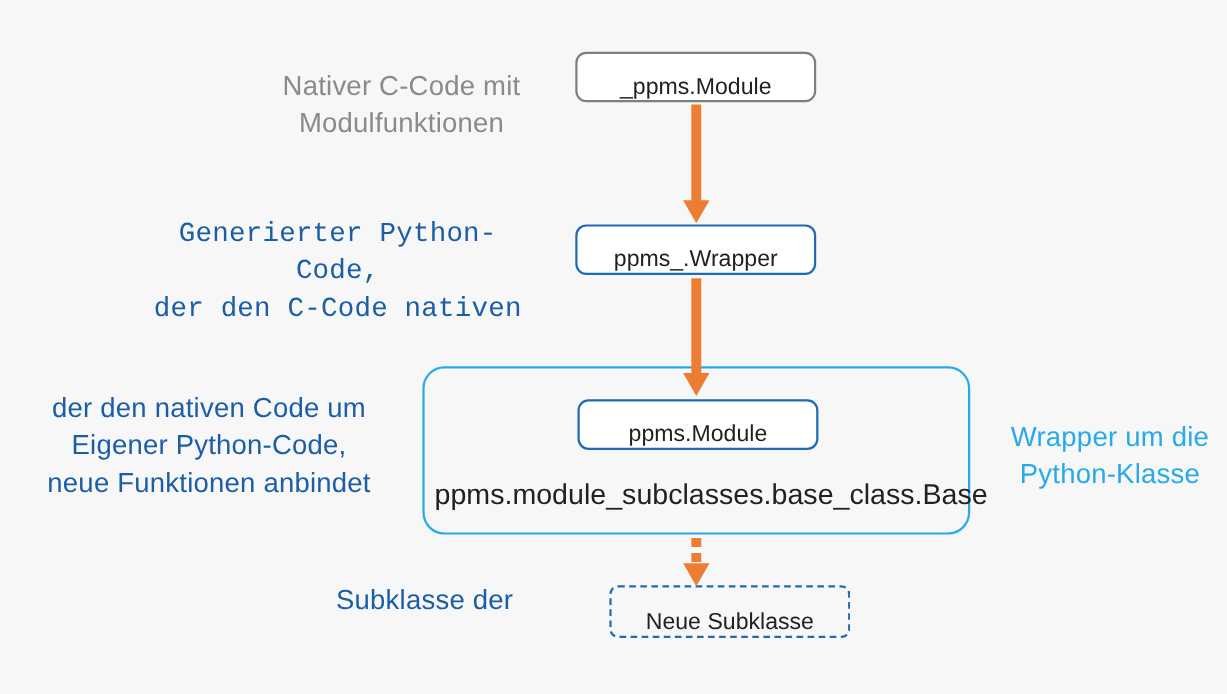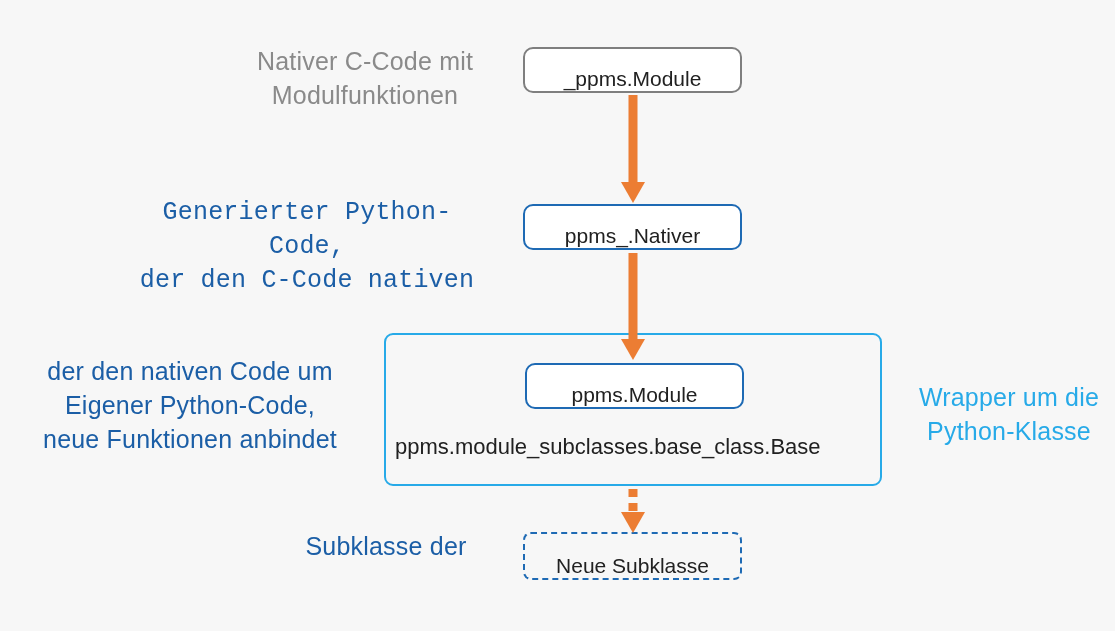--- a/index.html
+++ b/index.html
@@ -17,21 +17,21 @@
     background: var(--bg, #f7f7f7);
     overflow: hidden;
   }
   .side-label {
     position: absolute;
     text-align: center;
     font-size: 25px;
     line-height: 34px;
     letter-spacing: 0.2px;
   }
-  .side-label.gray  { color: var(--gray_text, #8a8a8a); }
+  .side-label.gray  { color: var(--gray_text, #8a8a8a); margin-top: 17px; }
   .side-label.blue  { color: var(--blue_text, #1b5ea6); }
   .side-label.cyan  { color: var(--cyan, #27aae8); }
 
   .node-box {
     position: absolute;
     width: 219px;
     height: 46px;
     background: var(--box_bg, #ffffff);
     border-radius: 10px;
     display: flex;
@@ -49,31 +49,31 @@
     background: transparent;
   }
 
   .wrapper-container {
     position: absolute;
     left: 384px;
     top: 333px;
     width: 498px;
     height: 153px;
     border: 2.5px solid var(--cyan, #27aae8);
-    border-radius: 9px;
+    border-radius: 20px;
     box-sizing: border-box;
     background: transparent;
   }
   .base-class-text {
     position: absolute;
     left: 9px;
     top: 99px;
     width: 478px;
     text-align: left;
-    font-size: 22px;
+    font-size: 26px;
     color: var(--text_dark, #212121);
   }
 
   .arrow {
     position: absolute;
     width: 24px;
     z-index: 5;
   }
   .arrow .shaft {
     position: absolute;
@@ -110,21 +110,21 @@
 
   #label-native    { left: 220px; top: 44px;  width: 290px; }
   #label-generated { left: 137px; top: 196px; width: 340px; font-family: Liberation Mono, monospace; }
   #label-own       { left: 25px;  top: 354px; width: 330px; }
   #label-wrapper   { left: 899px; top: 380px; width: 220px; }
   #label-subclass  { left: 266px; top: 529px; width: 240px; }
 
   #box-native    { left: 523px; top: 47px; }
   #box-generated { left: 523px; top: 204px; }
   #box-wrapper   { left: 139px; top: 28px;  position: absolute; }
-  #box-subclass  { left: 523px; top: 532px; height: 48px; }
+  #box-subclass  { left: 554px; top: 532px; height: 48px; }
 </style>
 </head>
 <body>
 
 <div class="canvas">
 
   <div class="side-label gray" id="label-native">
     <div>Nativer C-Code mit</div>
     <div>Modulfunktionen</div>
   </div>
@@ -137,21 +137,21 @@
     <div class="shaft"></div>
     <div class="head"></div>
   </div>
 
   <div class="side-label blue" id="label-generated">
     <div>Generierter Python-Code,</div>
     <div>der den C-Code nativen</div>
   </div>
 
   <div class="node-box blue-border" id="box-generated">
-    <span>ppms_.Nativer</span>
+    <span>ppms_.Wrapper</span>
   </div>
 
   <div class="arrow" id="arrow-2">
     <div class="shaft"></div>
     <div class="head"></div>
   </div>
 
   <div class="side-label blue" id="label-own">
     <div>der den nativen Code um</div>
     <div>Eigener Python-Code,</div>

